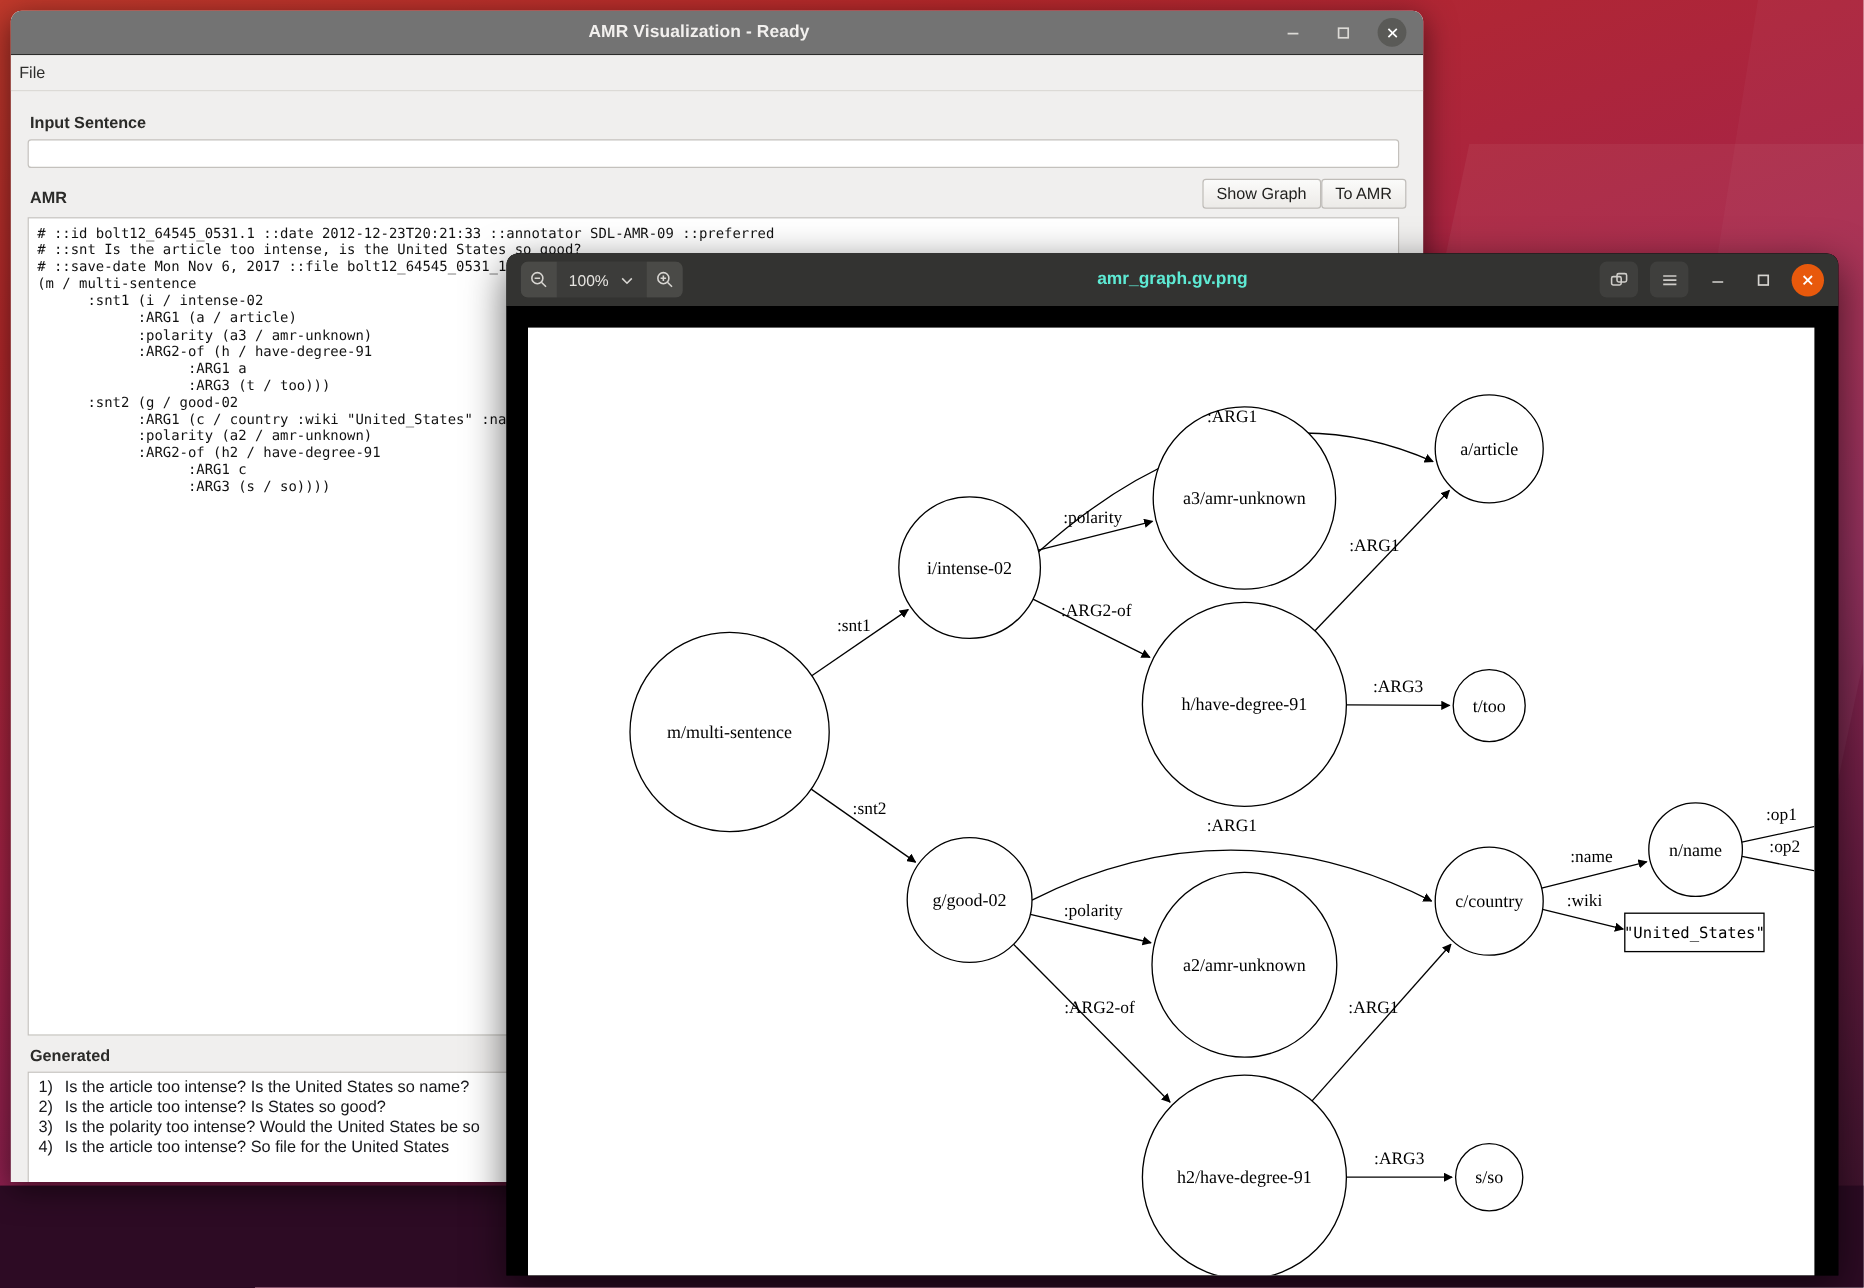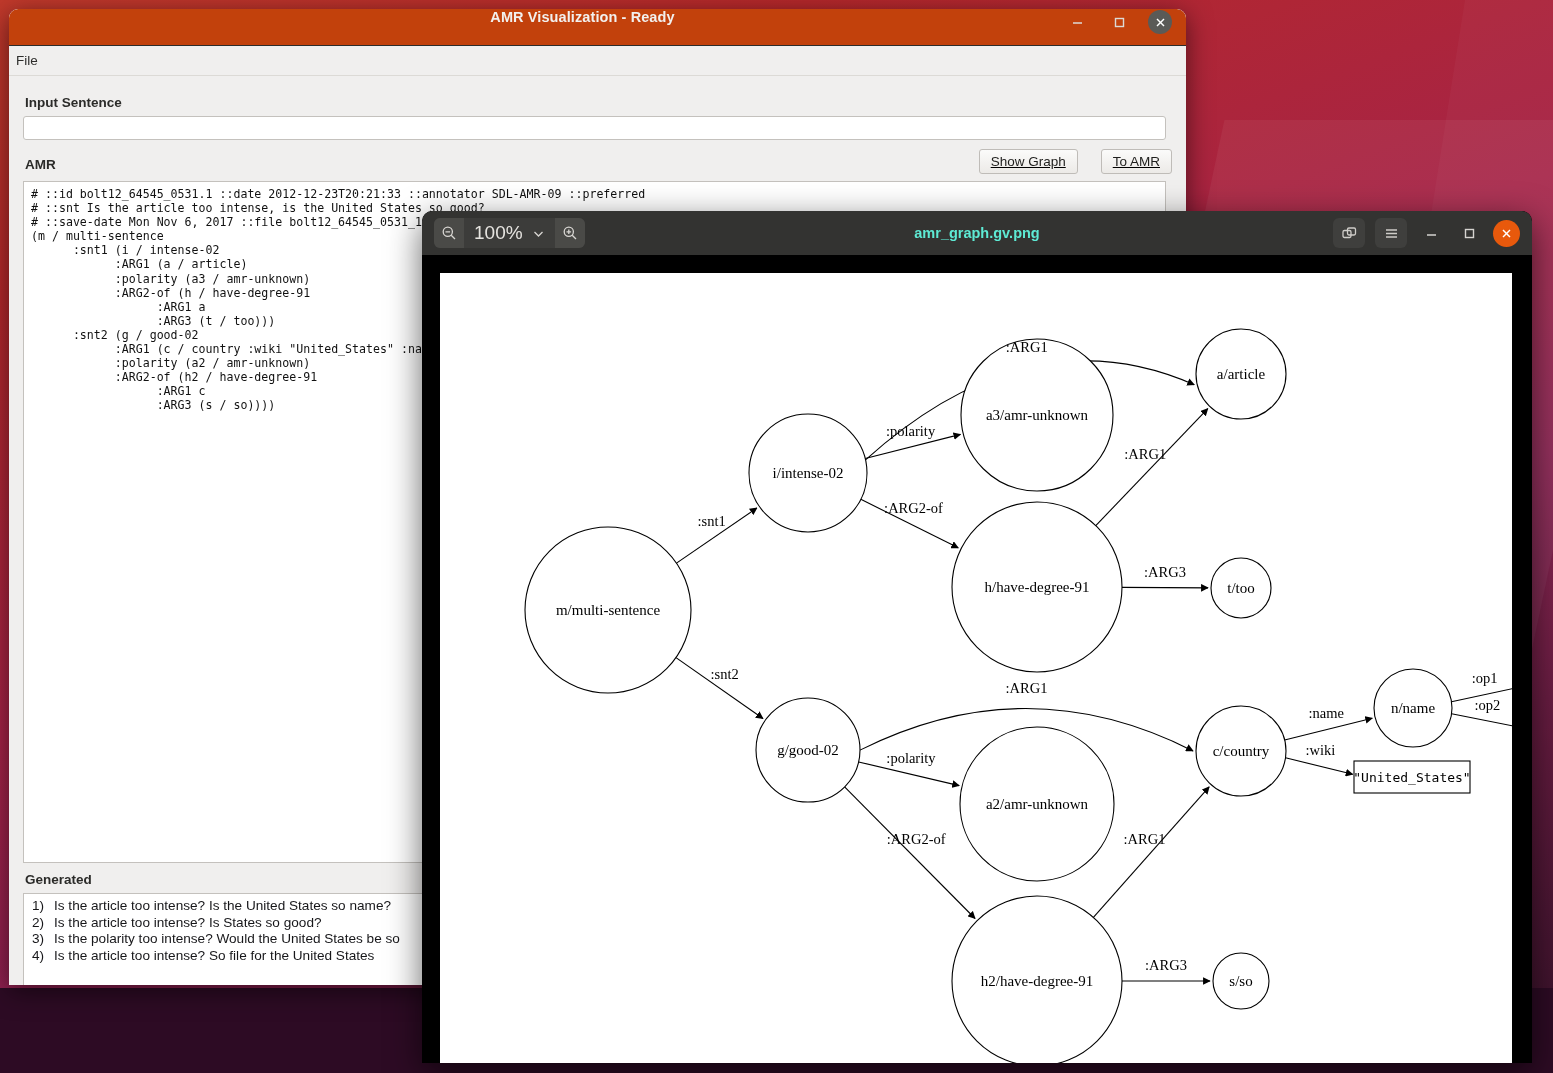--- a/index.html
+++ b/index.html
@@ -16,22 +16,22 @@
   #bottom-strip{position:absolute;left:0;bottom:0;width:1553px;height:85px;background:#2d0b24;}
 
   
   #main-window{
     position:absolute;left:9px;top:9px;width:1177px;height:976px;
     border-radius:9px 9px 0 0;overflow:hidden;
     box-shadow:0 6px 26px rgba(0,0,0,.55);
     background:#f0efee;
   }
   #main-titlebar{
-    height:36px;background:#c2410c;border-radius:9px 9px 0 0;
-    display:flex;align-items:flex-start;position:relative;
+    height:36px;background:#737373;border-radius:9px 9px 0 0;
+    display:flex;align-items:center;position:relative;
     border-bottom:1px solid #2c2c2a;
   }
   #main-title{
     flex:1;text-align:center;color:#f2f0ee;font-size:14.5px;font-weight:bold;
     letter-spacing:.1px;padding-left:92px;
   }
   .win-btns{display:flex;align-items:center;gap:16px;padding-right:14px;}
   .wb{width:26px;height:26px;display:flex;align-items:center;justify-content:center;
       color:#dcdad6;font-size:13px;line-height:1;cursor:default;}
   .wb-close{background:#5a5a57;border-radius:50%;width:24px;height:24px;color:#fff;font-size:12px;}
@@ -43,21 +43,21 @@
 
   #main-body{padding:10px 14px 0 14px;}
   .section-label{font-size:13.5px;color:#2b2b29;margin:9px 0 6px 2px;font-weight:bold;}
   #input-sentence{
     width:1143px;height:24px;background:#ffffff;border:1px solid #c4c1bd;
     border-radius:3px;box-sizing:border-box;font-size:13px;padding:2px 6px;
     font-family:"Liberation Sans",sans-serif;color:#222;
   }
   .amr-head{display:flex;align-items:flex-end;justify-content:space-between;margin-top:9px;}
   .amr-head .section-label{margin:0 0 4px 2px;}
-  .btn-row{display:flex;gap:23px;margin-bottom:2px;text-decoration:underline;}
+  .btn-row{display:flex;gap:0;margin-bottom:2px;}
   .tk-btn{
     background:linear-gradient(#fbfbfa,#eceae7);border:1px solid #bfbcb8;border-radius:3px;
     font-size:13.5px;color:#1f1f1d;padding:4px 11px;font-family:"Liberation Sans",sans-serif;
   }
   #amr-text{
     margin-top:5px;width:1143px;height:682px;background:#fff;border:1px solid #c4c1bd;
     box-sizing:border-box;padding:5px 7px;overflow:hidden;
     font-family:"DejaVu Sans Mono",monospace;font-size:11.6px;line-height:14.1px;
     color:#111;white-space:pre;
   }
@@ -78,21 +78,21 @@
   #viewer-titlebar{
     height:44px;background:#333331;display:flex;align-items:center;
     border-radius:10px 10px 0 0;padding:0 8px;position:relative;
     border-bottom:1px solid #262624;
   }
   .zoom-group{display:flex;align-items:center;background:#3c3c3a;border-radius:6px;
               height:30px;margin-left:4px;overflow:hidden;}
   .zg-btn{width:30px;height:30px;display:flex;align-items:center;justify-content:center;
           background:#4a4a47;color:#d8d6d2;}
   .zg-btn svg{display:block;}
-  .zg-level{display:flex;align-items:center;gap:9px;padding:0 10px;color:#e6e4e0;font-size:19px;}
+  .zg-level{display:flex;align-items:center;gap:9px;padding:0 10px;color:#e6e4e0;font-size:13px;}
   #viewer-title{
     position:absolute;left:0;right:0;text-align:center;color:#5eead4;
     font-size:14.5px;font-weight:bold;pointer-events:none;
   }
   .v-right{margin-left:auto;display:flex;align-items:center;gap:10px;padding-right:4px;z-index:2;}
   .v-sqbtn{width:32px;height:30px;background:#3f3f3d;border-radius:6px;
            display:flex;align-items:center;justify-content:center;color:#cfcdc9;}
   .v-plain{width:28px;height:28px;display:flex;align-items:center;justify-content:center;color:#d6d4d0;}
   .v-close{width:27px;height:27px;border-radius:50%;background:#e8590c;color:#fff;
            display:flex;align-items:center;justify-content:center;font-size:13px;}

